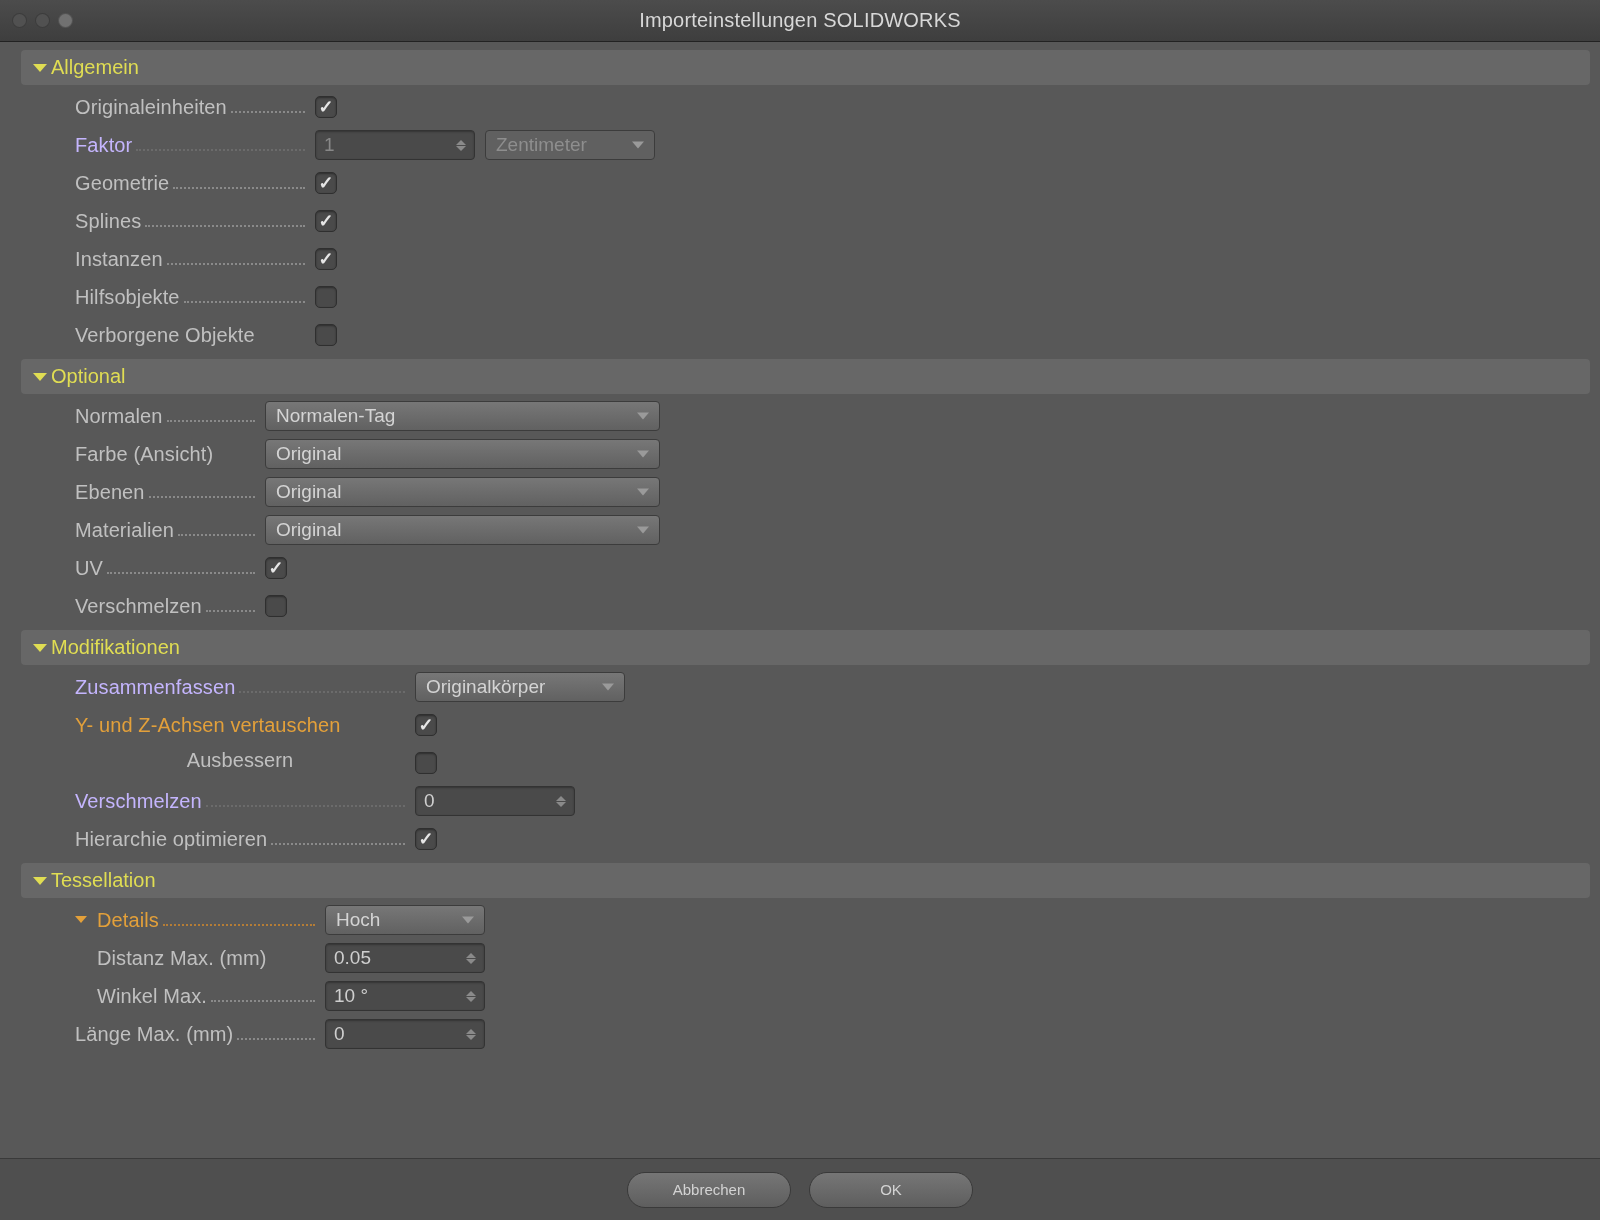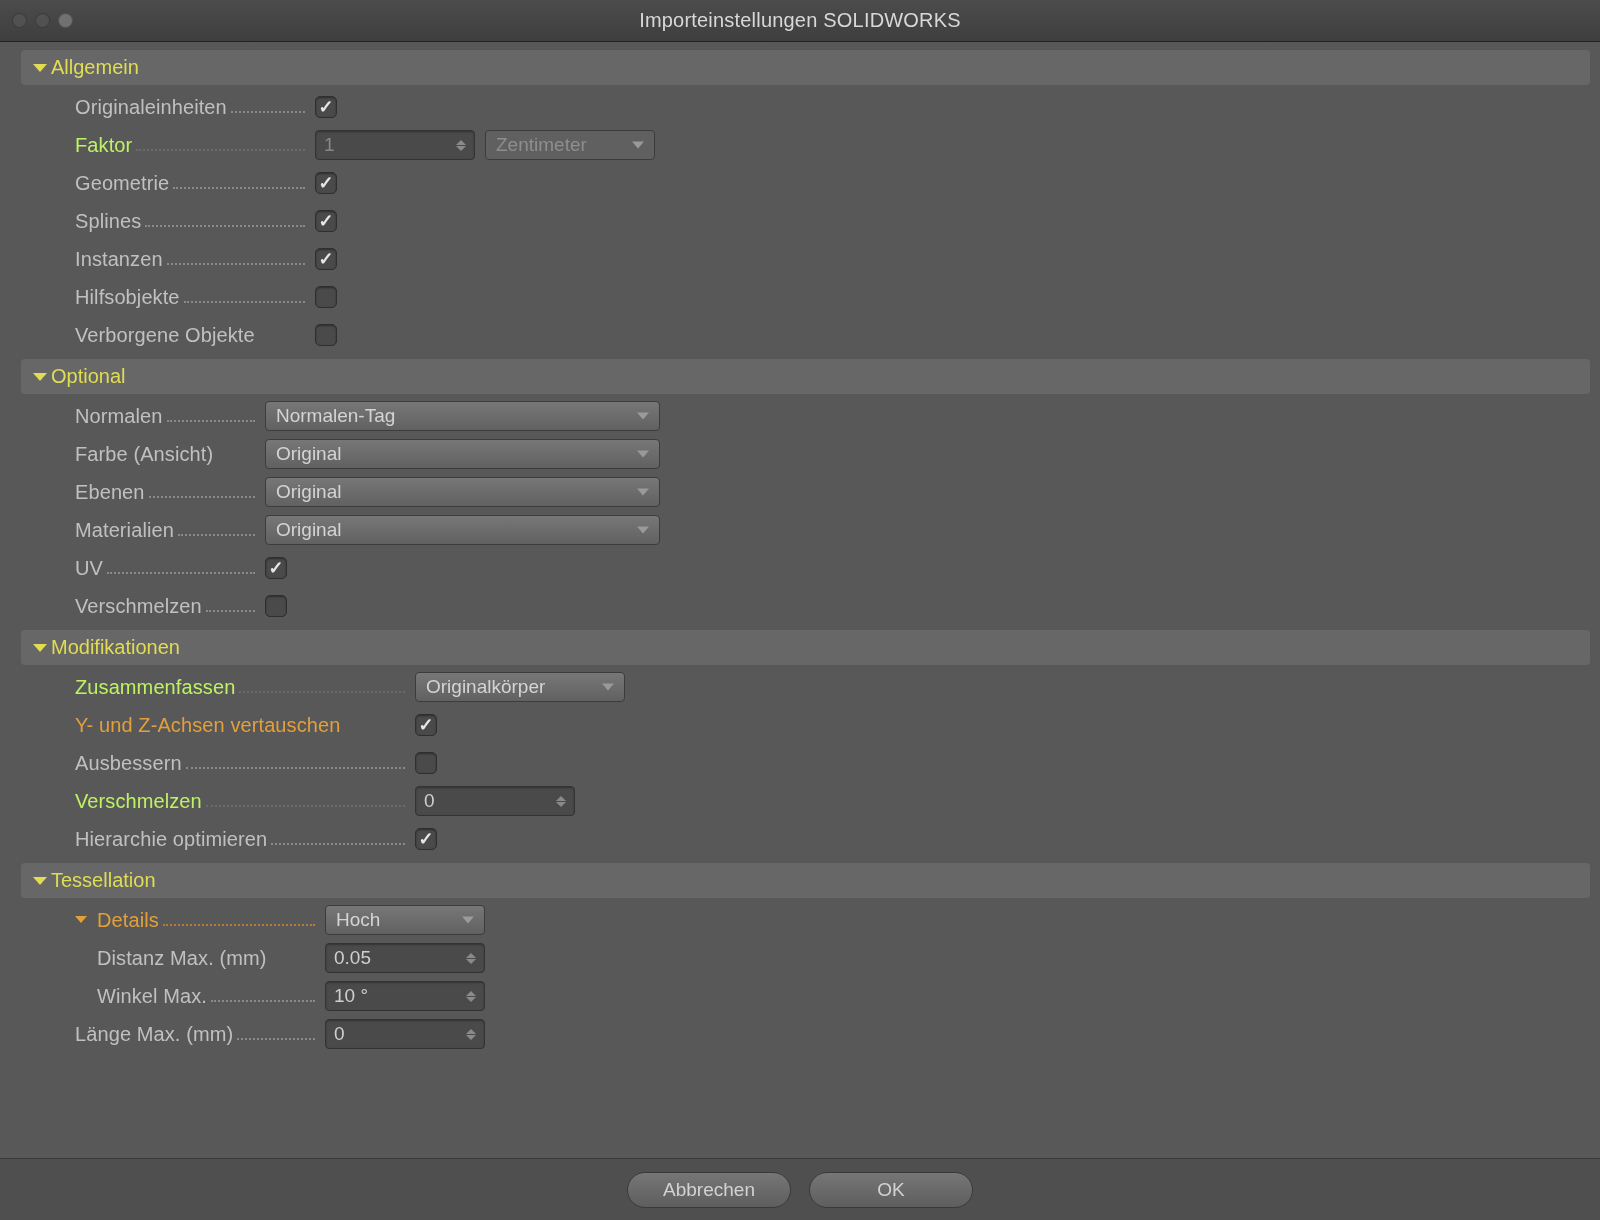--- a/index.html
+++ b/index.html
@@ -88,21 +88,21 @@
 }
 .label {
   color: #c0c0c0;
   white-space: nowrap;
   font-size: 20px;
   letter-spacing: 0.1px;
   position: relative;
   display: flex;
   align-items: center;
 }
-.label.disabled { color: #bef264; }
+.label.disabled { color: #c4b5fd; }
 .label.accent { color: #e3a03a; }
 .dots {
   flex: 0 0 auto;
   height: 1px;
   border-bottom: 2px dotted #8a8a8a;
   position: relative;
   top: 5px;
 }
 .dots.disabled { border-bottom-color: #6b6b6b; }
 .dots.accent { border-bottom-color: #b57d36; }
@@ -205,21 +205,21 @@
   gap: 18px;
   border-top: 1px solid #3a3a3a;
 }
 .btn {
   min-width: 164px;
   height: 36px;
   background: linear-gradient(#767676,#5e5e5e);
   border: 1px solid #3a3a3a;
   border-radius: 18px;
   color: #d3d3d3;
-  font-size: 19px;
+  font-size: 15px;
   display: inline-flex;
   align-items: center;
   justify-content: center;
 }
 </style>
 </head>
 <body>
 
 <div class="window">
 
@@ -381,21 +381,21 @@
       </div>
 
       <div class="row">
         <div class="labelcell" style="width:330px;">
           <span class="label accent">Y- und Z-Achsen vertauschen</span>
         </div>
         <span class="checkbox checked"></span>
       </div>
 
       <div class="row">
-        <div class="labelcell" style="width:330px;">
+        <div class="labelcell" style="width:330px;flex-direction:column;">
           <span class="label">Ausbessern</span>
           <span class="dots" style="flex:1"></span>
         </div>
         <span class="checkbox"></span>
       </div>
 
       <div class="row">
         <div class="labelcell" style="width:330px;">
           <span class="label disabled">Verschmelzen</span>
           <span class="dots disabled" style="flex:1"></span>

